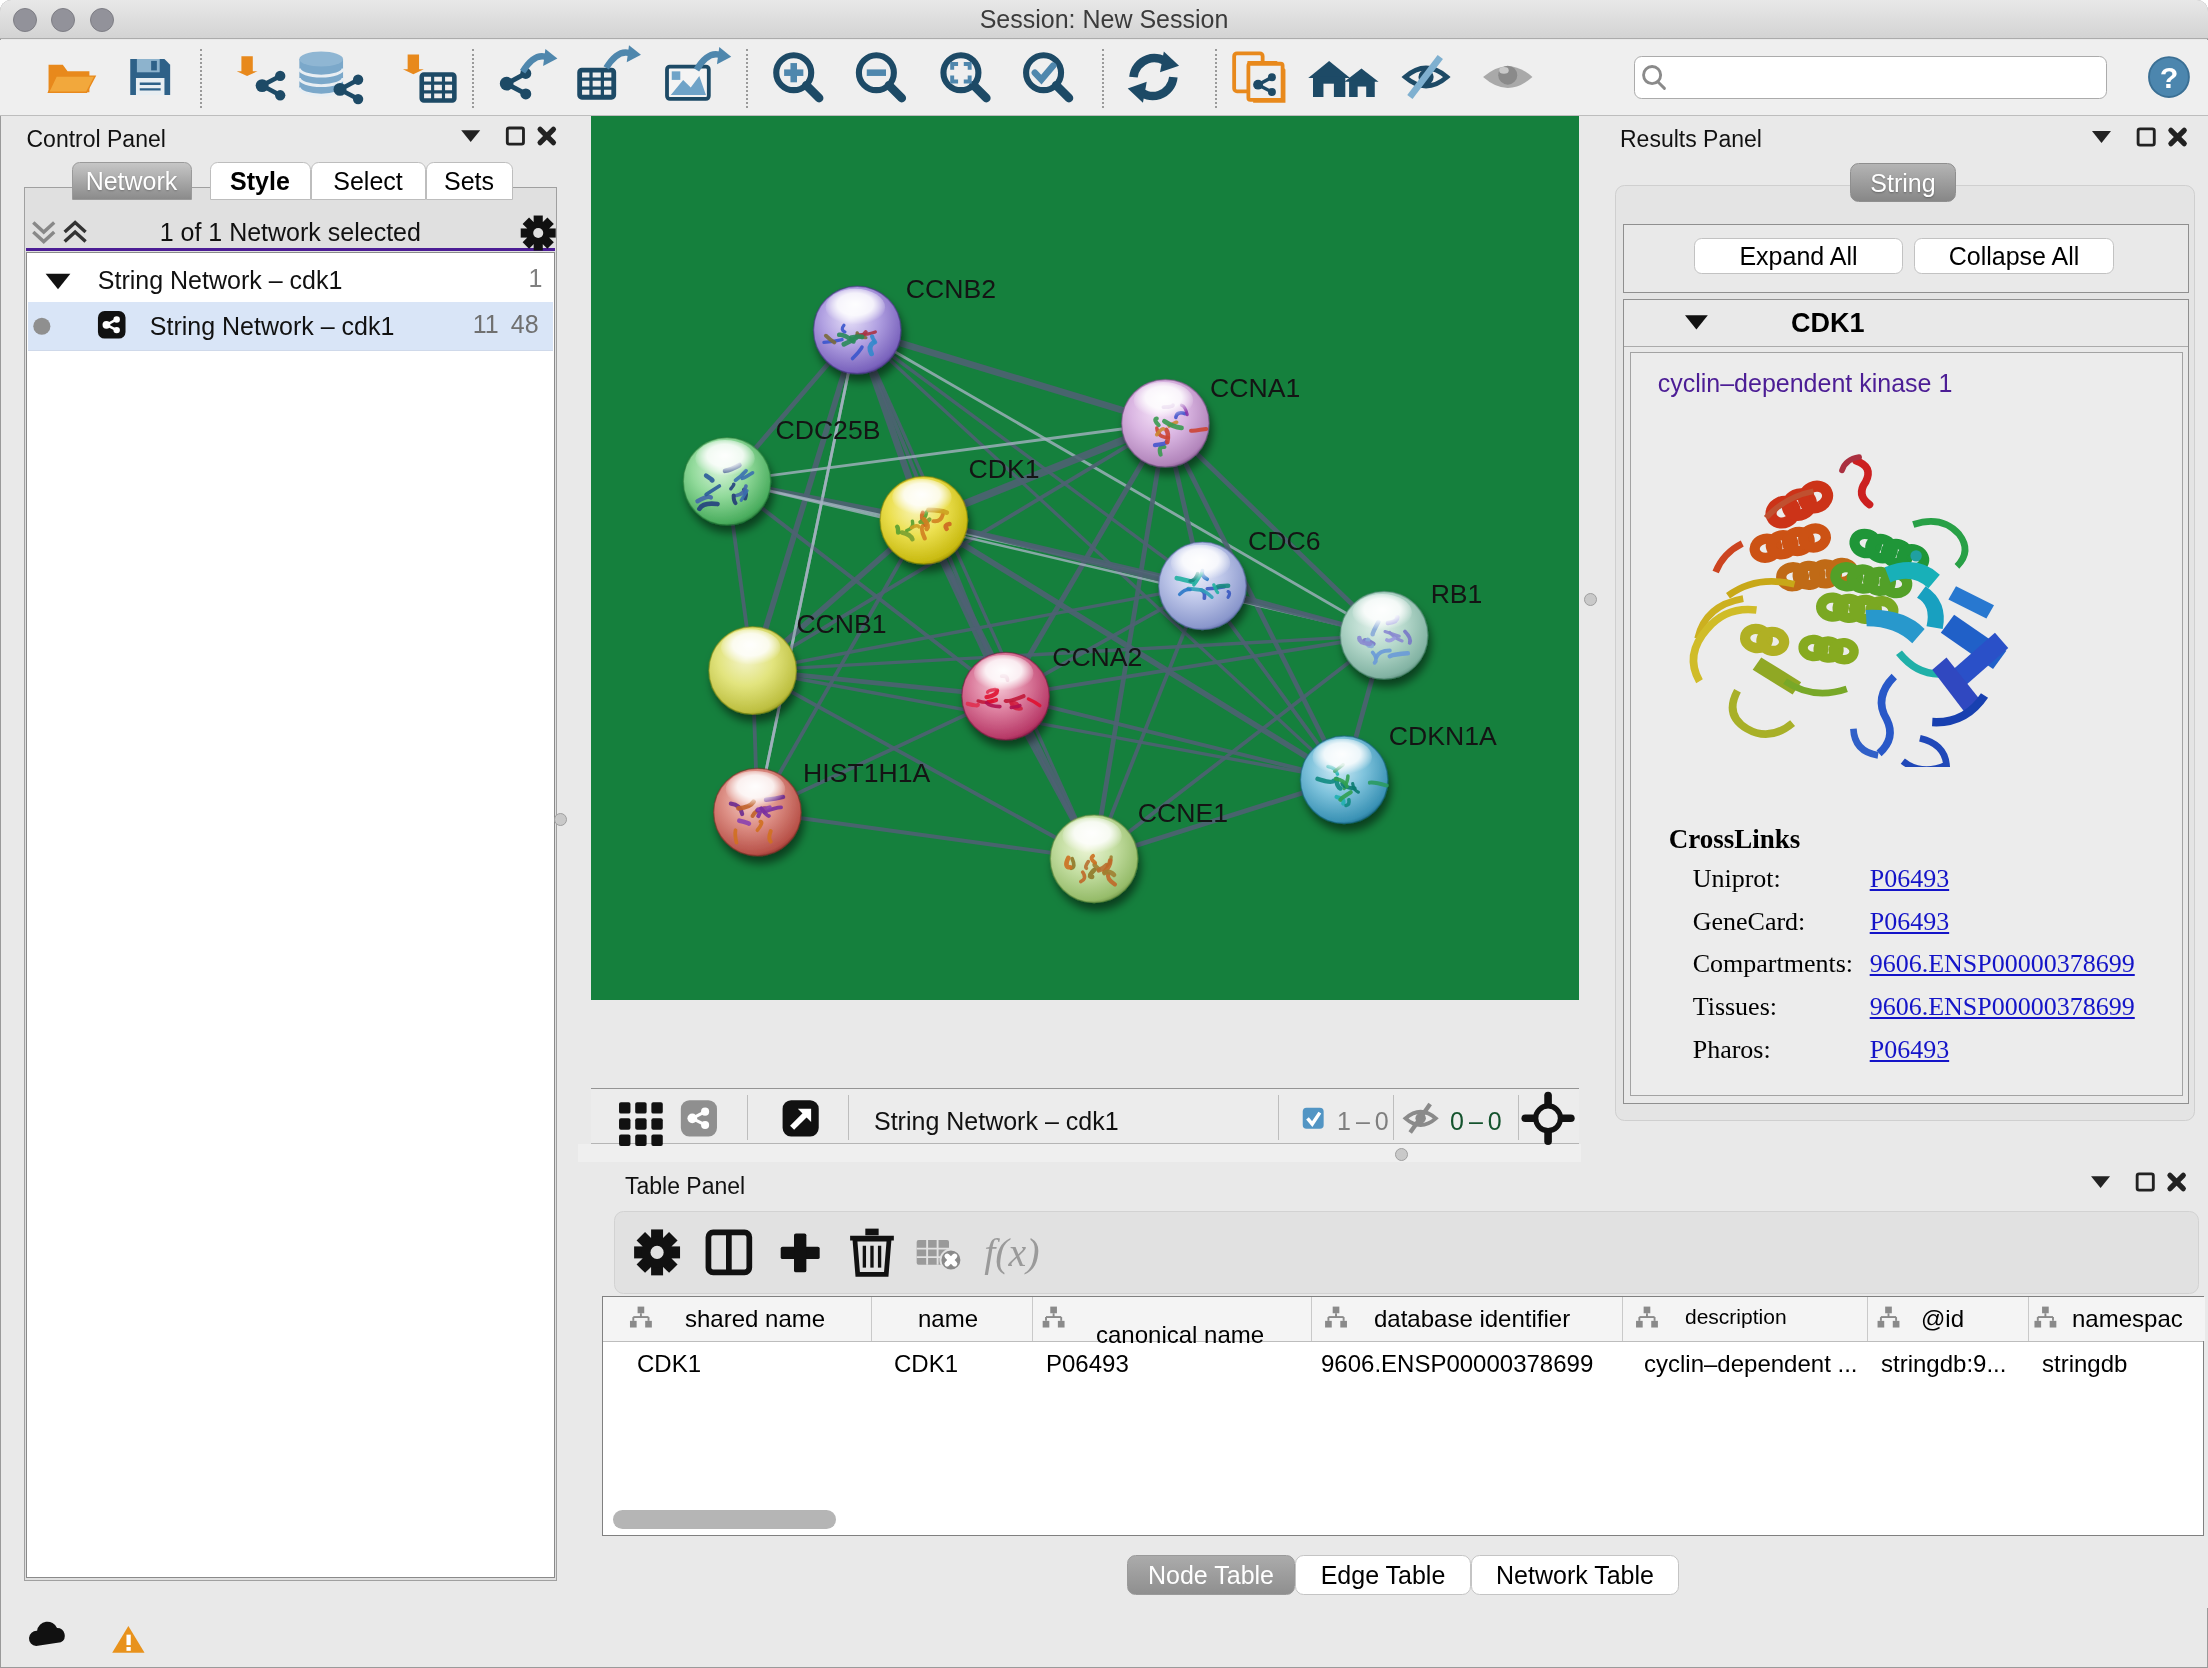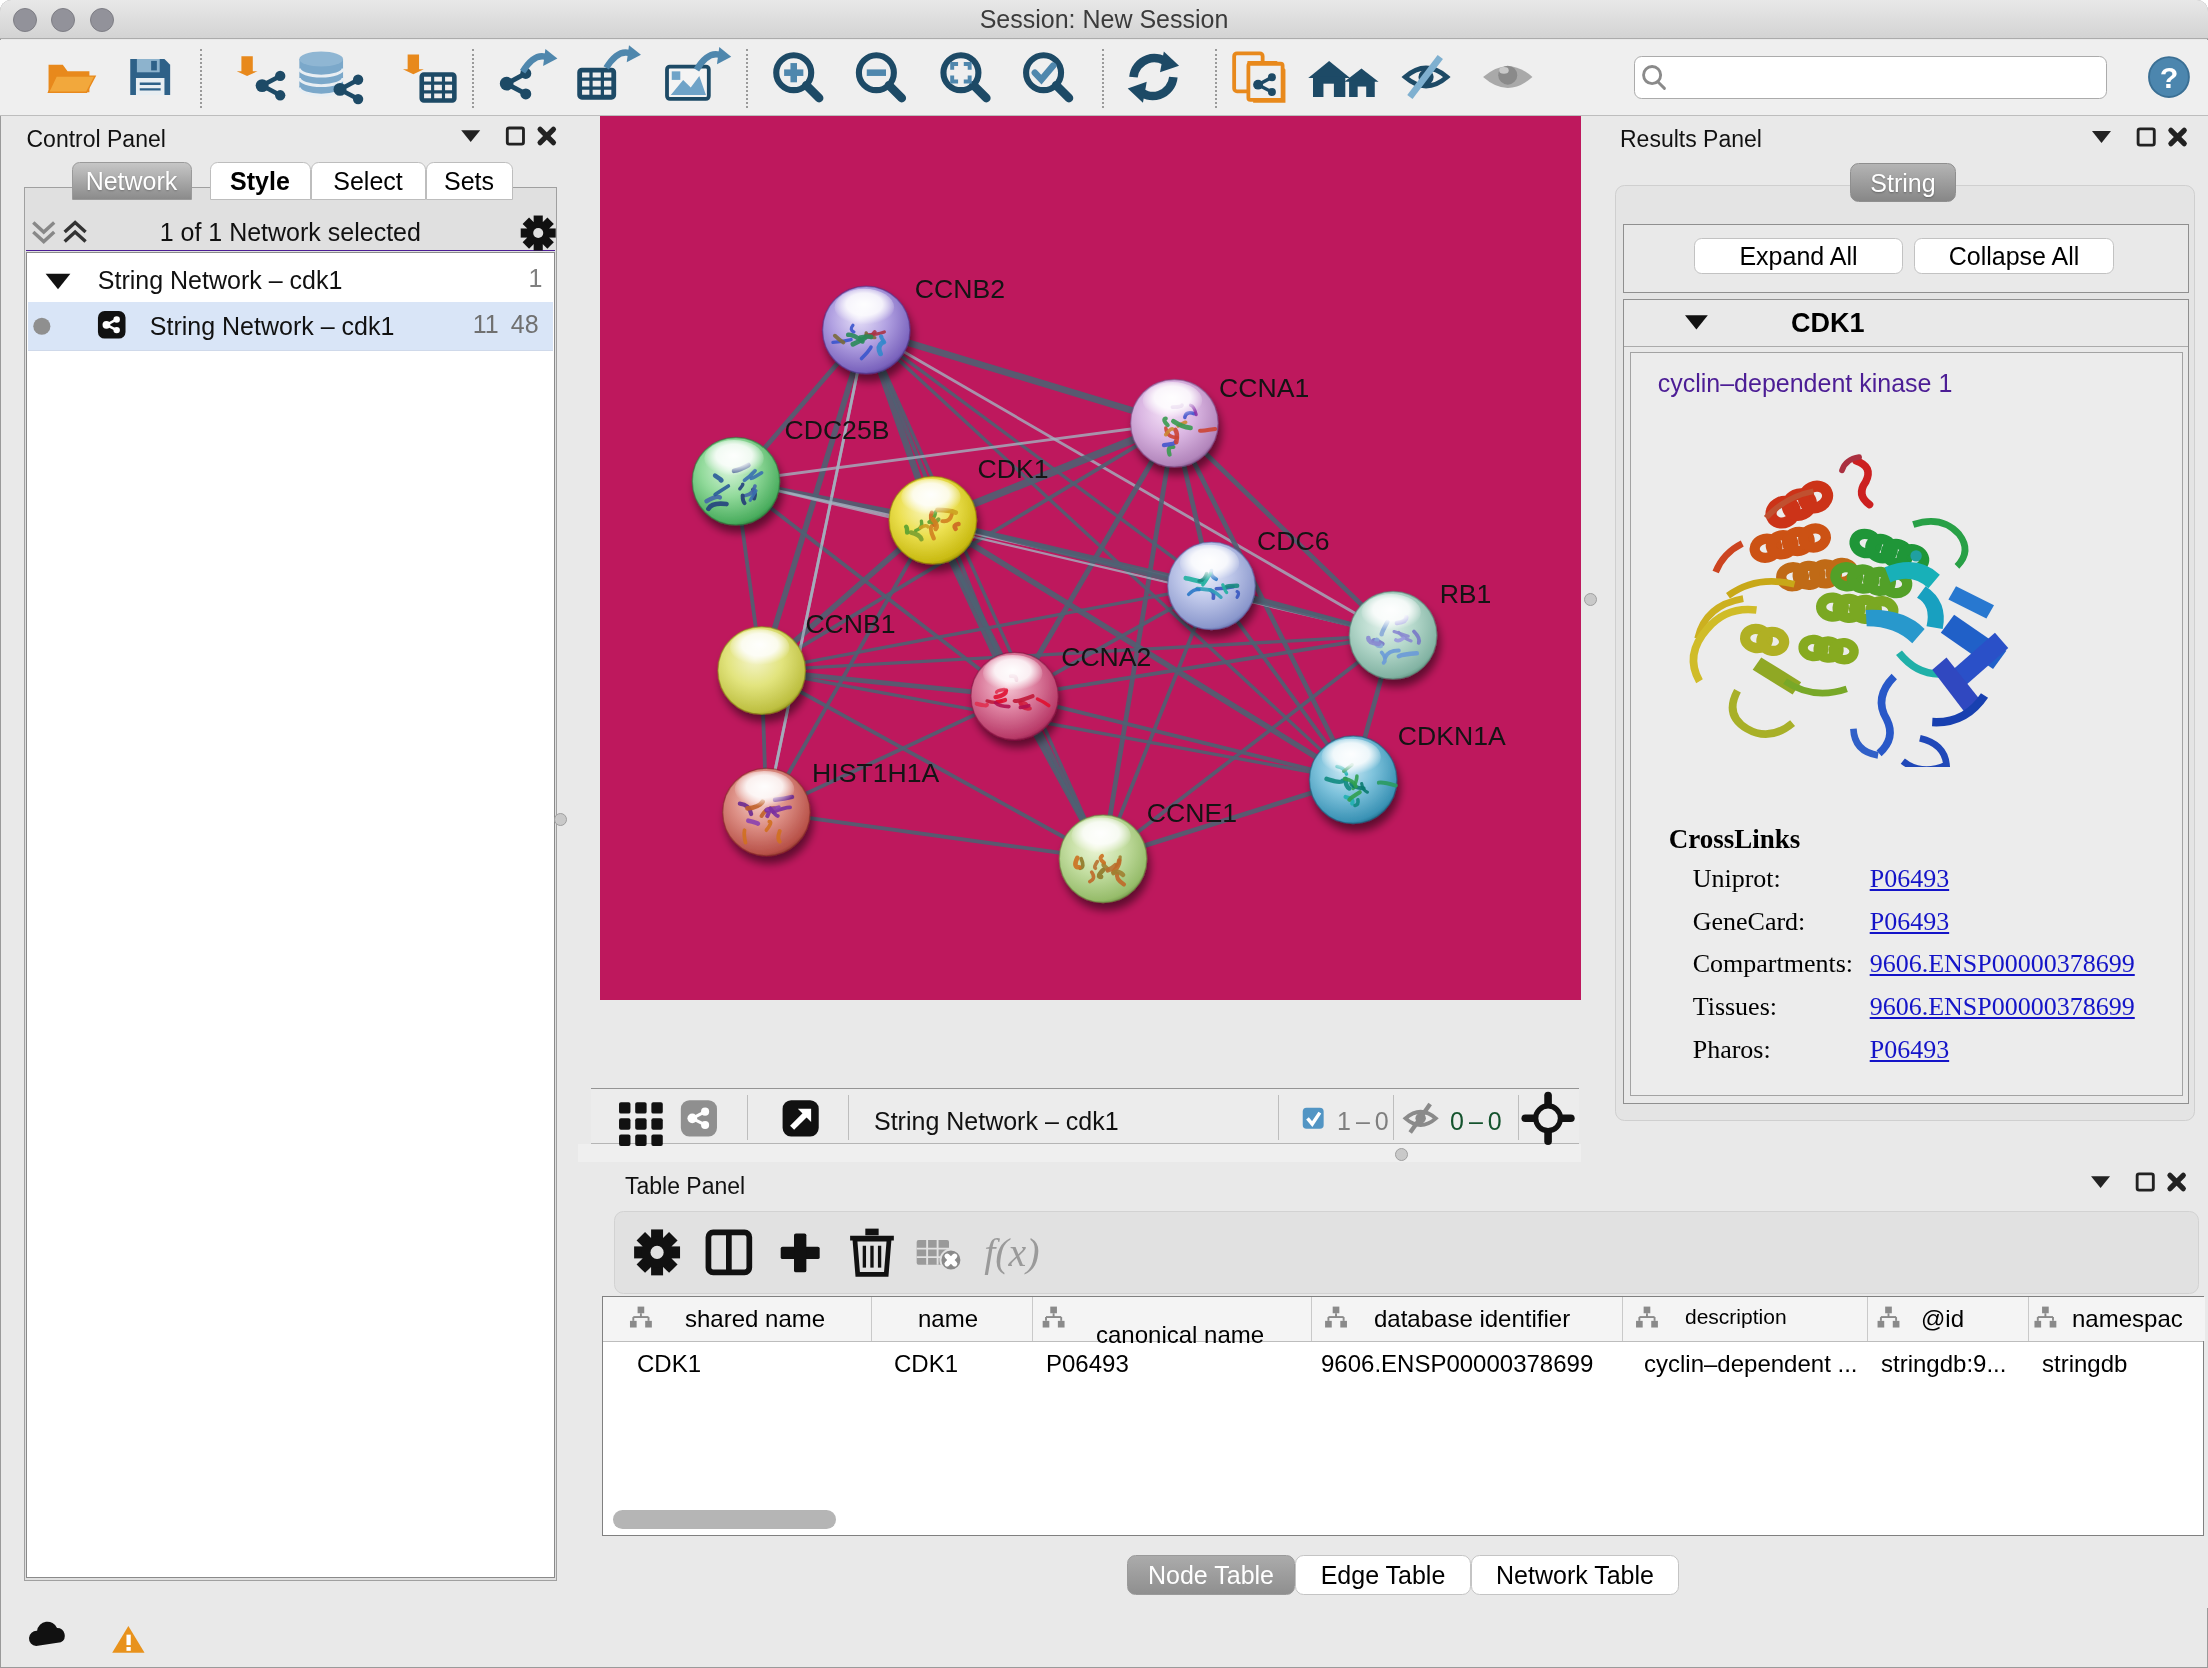--- a/index.html
+++ b/index.html
@@ -10,25 +10,25 @@
 .tl { position:absolute; top:7.6px; width:24px; height:24px; border-radius:50%; background:#92929a; border:1px solid #7e7e85; }
 #title { position:absolute; top:0; left:0; width:2208px; text-align:center; font-size:25px; line-height:39px; color:#3b3b3b; }
 #toolbar { position:absolute; left:0; top:40px; width:2208px; height:76px; background:#efefef; border-bottom:1px solid #bdbdbd; }
 .tsep { position:absolute; top:48px; height:59px; width:0; border-left:2.9px dotted #9a9a9a; }
 .panelhead { font-size:23px; color:#111; }
 
 #cp { position:absolute; left:9.5px; top:116px; width:553px; height:1485px; background:#e9e9e9; }
 #cpbox { position:absolute; left:14.3px; top:71px; width:533px; height:1394px; border:1px solid #a0a0a0; background:#e0e0e0; }
 .tab { position:absolute; top:46px; height:38px; border-radius:7.6px 7.6px 0 0; border:1px solid #bdbdbd; background:#fff; color:#000; font-size:25px; text-align:center; line-height:36px; z-index:3; }
 .tabsel { background:linear-gradient(#c6c6c6,#8b8b8b); color:#fff; border-color:#9a9a9a; text-shadow:0 1px 1.9px rgba(0,0,0,0.25);}
-#cpsel { position:absolute; left:1px; right:1px; top:0; height:63px; background:#e0e0e0; border-bottom:1px solid #4c1d95; }
+#cpsel { position:absolute; left:1px; right:1px; top:0; height:63px; background:#e0e0e0; border-bottom:3px solid #4c1d95; }
 #cplist { position:absolute; left:1px; right:1px; top:64px; bottom:1.9px; background:#fff; border:1px solid #8a8a8a; }
 .row2 { position:absolute; left:1px; right:1px; top:49px; height:49px; background:#d9e5f7; border-bottom:1px solid #cfd9ea;}
 
-#canvas { position:absolute; left:591px; top:116px; width:988px; height:884px; background:#be185d;margin-left:9px; }
+#canvas { position:absolute; left:591px; top:116px; width:988px; height:884px; background:#15803d; }
 #netfooter { position:absolute; left:591px; top:1088px; width:988px; height:56px; background:#ececec; border-top:1px solid #949494; border-bottom:1px solid #b5b5b5; }
 .nfsep { position:absolute; top:5.7px; height:45px; width:1px; background:#bdbdbd; }
 
 #rp { position:absolute; left:1581px; top:116px; width:628px; height:1046px; background:#e9e9e9; }
 #rpcont { position:absolute; left:1615px; top:185px; width:580px; height:936px; background:#e4e4e4; border:1px solid #cfcfcf; border-radius:9.5px; }
 #rpboxA { position:absolute; left:1623px; top:224px; width:566px; height:69px; border:1px solid #8f8f8f; background:#e9e9e9; z-index:2;}
 #rpboxB { position:absolute; left:1623px; top:299px; width:566px; height:805px; border:1px solid #8f8f8f; background:#e9e9e9; z-index:2;}
 .btnw { position:absolute; background:#fff; border:1px solid #c2c2c2; border-radius:7.6px; font-size:25px; text-align:center; color:#000; }
 #stringtab { position:absolute; left:1850px; top:163px; width:106px; height:39px; border-radius:8.6px; background:linear-gradient(#b4b4b4,#878787); border:1px solid #8f8f8f; color:#fff; font-size:25px; text-align:center; line-height:38px; text-shadow:0 1px 1.9px rgba(0,0,0,0.3); z-index:4;}
 #cdkcontent { position:absolute; left:5.7px; top:52px; width:553px; height:744px; border:1px solid #a3a3a3; background:#ececec; }

